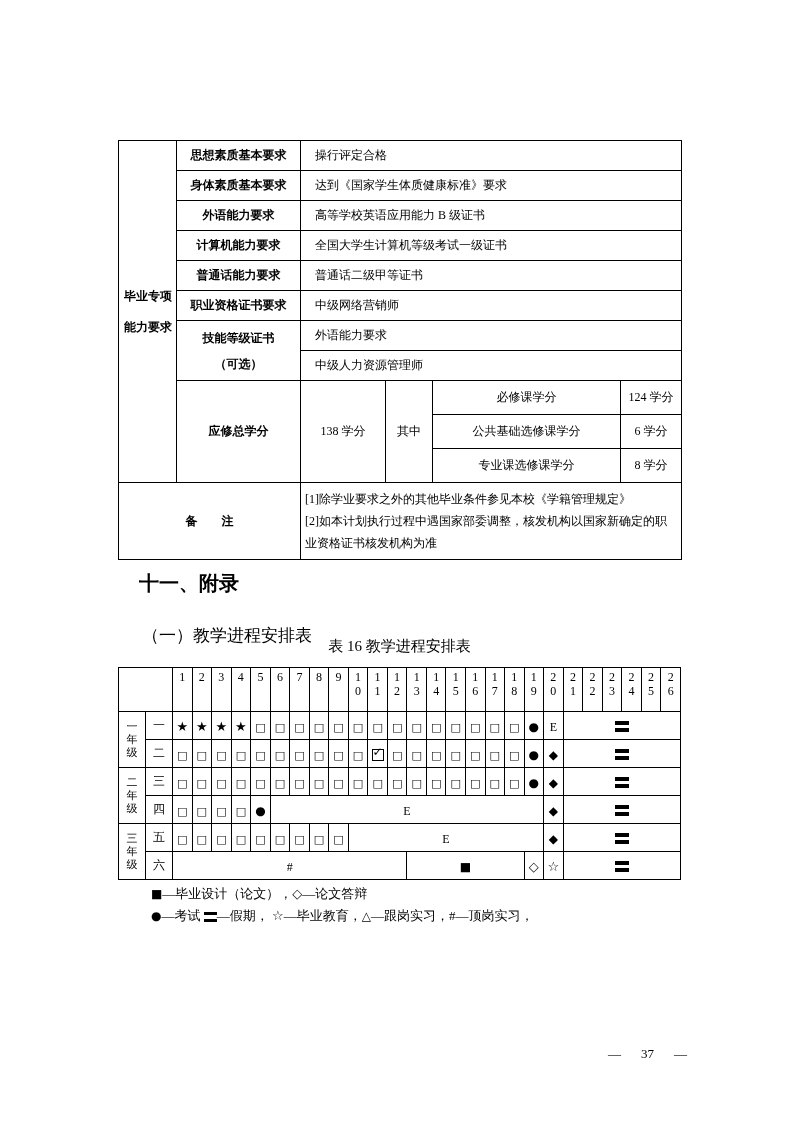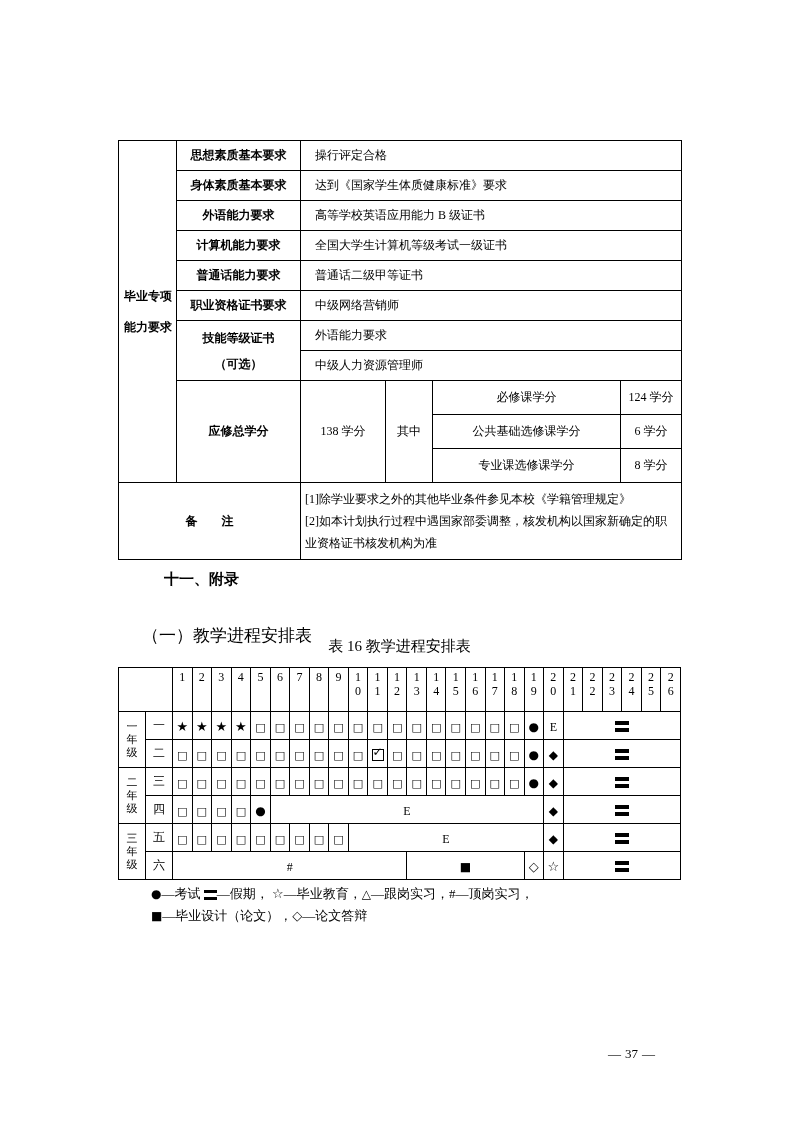--- a/index.html
+++ b/index.html
@@ -14,21 +14,21 @@
   .req .b{font-weight:bold}
   .req .v{text-align:left;padding-left:14px}
   .r30{height:30px}
   .r34{height:34px}
   .rRemark{height:77px}
   .side div{line-height:31px;text-align:right;font-weight:bold}
   .two-line div{line-height:26px}
   .remark-cell{font-size:13px;line-height:22px;padding:4px 6px;vertical-align:top}
 
   
-  .h1{position:absolute;left:164px;top:570px;font-size:15px;font-weight:bold;
+  .h1{position:absolute;left:139px;top:570px;font-size:20px;font-weight:bold;
       font-family:Liberation Serif, serif}
   .h2{position:absolute;left:142px;top:624px;font-size:17px}
   .caption{position:absolute;left:118px;top:637px;width:563px;text-align:center;font-size:15px}
 
   
   #schedule-container{position:absolute;left:118px;top:667px}
   .sched{width:563px;table-layout:fixed}
   .sched th,.sched td{border:1px solid #000;padding:0;text-align:center;font-weight:normal}
   .sched thead th{height:41px;vertical-align:top;font-size:12px;line-height:14px;padding-top:2px;
                   font-family:"Liberation Serif",serif}
@@ -52,21 +52,21 @@
   .chk .mk{position:absolute;left:0px;top:-5px;font-size:12px;font-family:"DejaVu Sans",sans-serif}
 
   
   .legend{position:absolute;left:107px;top:883px;width:600px;font-size:13px;line-height:22px}
   .legend .ln{padding-left:44px}
   .legend .ln.first{padding-left:0}
   .legend .vac{width:13px;height:10px;border-top:3px solid #000;border-bottom:3px solid #000}
 
   
   .pageno{position:absolute;left:608px;top:1046px;font-size:13px}
-  .pageno .num{margin:0 4px}
+  .pageno .num{margin:0 20px}
 </style>
 </head>
 <body>
 
 <div class="page">
 
   <table class="req">
     <colgroup>
       <col style="width:58px">
         <col style="width:124px">
@@ -314,21 +314,21 @@
             <td colspan="6"><span class="sy sy-sq">■</span></td>
             <td><span class="sy sy-odia">◇</span></td>
             <td><span class="sy sy-ostar">☆</span></td>
             <td colspan="6"><span class="vac"></span></td>
           </tr>
         </tbody>
       </table>
     </div>
 
   <div class="legend" id="legend">
+      <div class="ln"><span class="sy sy-sq">■</span><span>—毕业设计（论文），</span><span class="sy sy-odia">◇</span><span>—论文答辩</span></div>
       <div class="ln"><span class="sy sy-dot">●</span><span>—考试 </span><span class="vac"></span><span>—假期， </span><span class="sy sy-ostar">☆</span><span>—毕业教育，</span><span class="sy sy-tri">△</span><span>—跟岗实习，</span><span>#—顶岗实习，</span></div>
-      <div class="ln"><span class="sy sy-sq">■</span><span>—毕业设计（论文），</span><span class="sy sy-odia">◇</span><span>—论文答辩</span></div>
     </div>
 
   <div class="pageno">
     <span>—</span><span class="num">37</span><span>—</span>
   </div>
 
 </div>
 
 </body></html>

